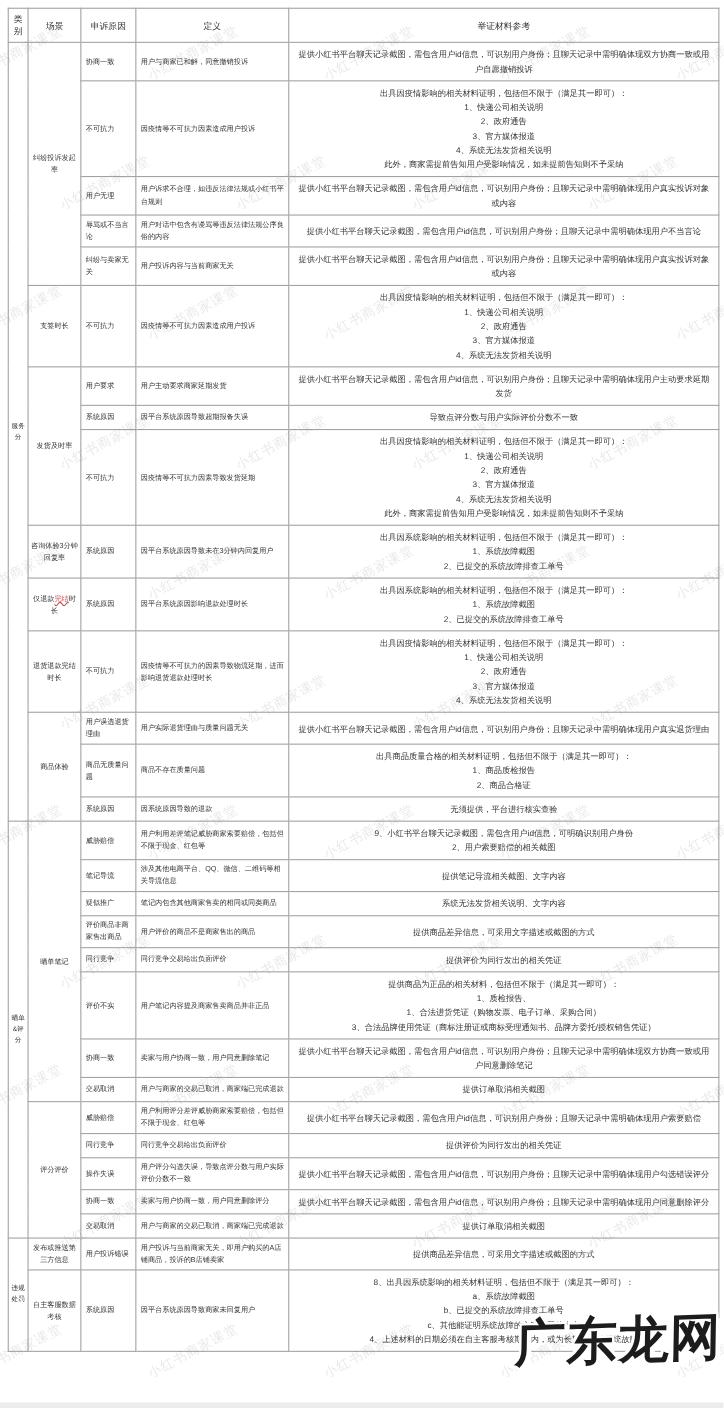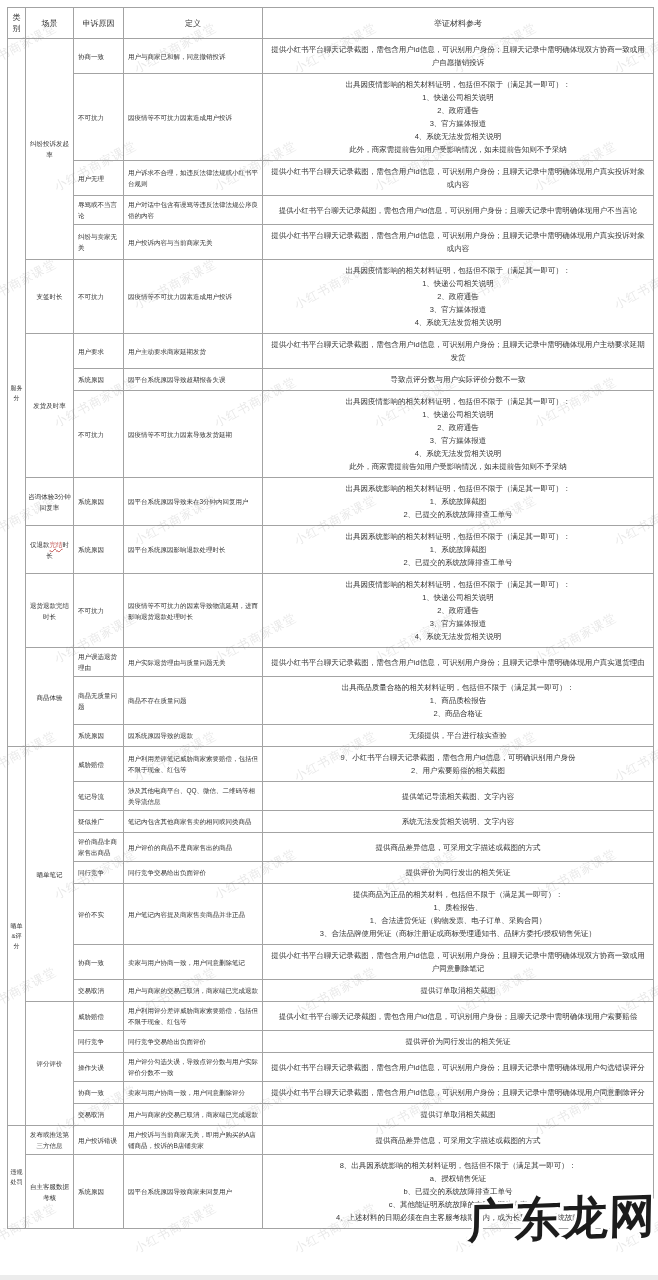--- a/index.html
+++ b/index.html
@@ -290,21 +290,21 @@
           <td class="col-ev">
             <div class="ev-line">提供商品差异信息，可采用文字描述或截图的方式</div>
           </td>
         </tr>
         <tr>
           <td class="col-scene" rowspan="1">自主客服数据考核</td>
           <td class="col-reason">系统原因</td>
           <td class="col-def">因平台系统原因导致商家未回复用户</td>
           <td class="col-ev">
             <div class="ev-line">8、出具因系统影响的相关材料证明，包括但不限于（满足其一即可）：</div>
-            <div class="ev-line">a、授权销售凭证</div>
+            <div class="ev-line">a、系统故障截图</div>
             <div class="ev-line">b、已提交的系统故障排查工单号</div>
             <div class="ev-line">c、其他能证明系统故障的文字或图片内容</div>
             <div class="ev-line">4、上述材料的日期必须在自主客服考核期以内，或为长期存在的系统故障</div>
           </td>
         </tr>
       </tbody>
   </table>
 
   <div class="wm-layer">
       <span class="wm" style="left: -30px; top: 40px;">小红书商家课堂</span>

